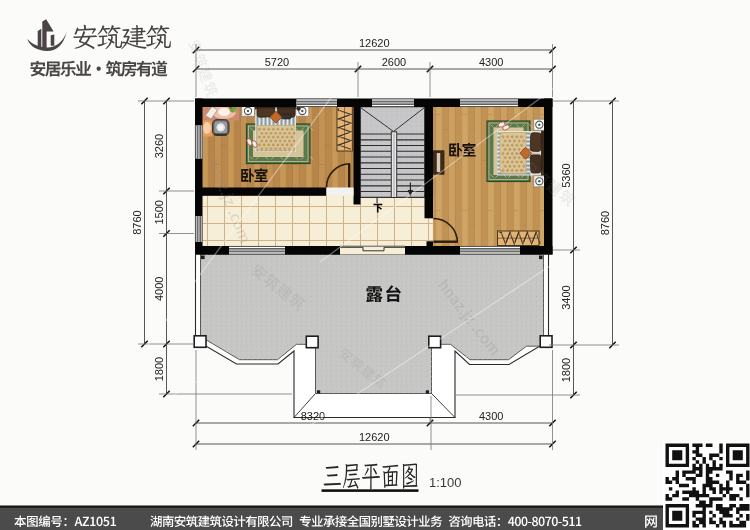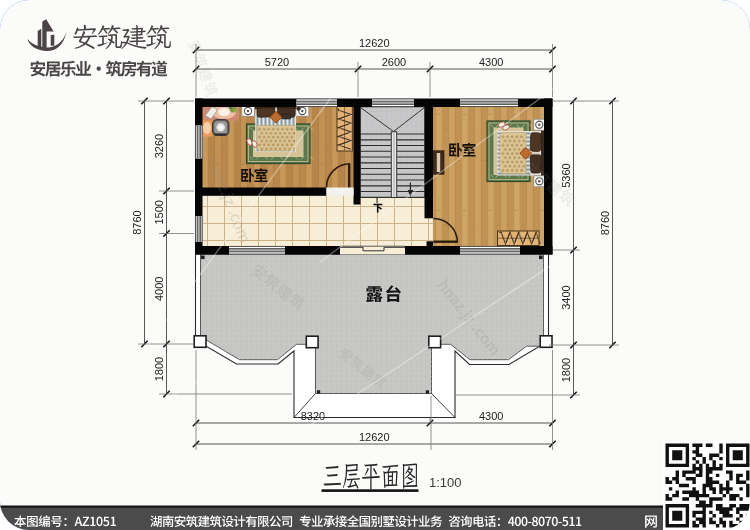--- a/index.html
+++ b/index.html
@@ -1,15 +1,15 @@
 <!DOCTYPE html>
 <html><head><meta charset="utf-8"><title>三层平面图</title>
 <style>
 html,body{margin:0;padding:0;background:#fff;}
-#page{position:relative;width:750px;height:530px;overflow:hidden;background:#3b82f6;font-family:"Liberation Sans",sans-serif;border-radius:29px;}
+#page{position:relative;width:750px;height:530px;overflow:hidden;background:#3b82f6;font-family:"Liberation Sans",sans-serif;}
 </style></head>
 <body>
 <div id="page">
 <svg width="750" height="530" viewBox="0 0 750 530" xmlns="http://www.w3.org/2000/svg">
 <defs>
 <pattern id="woodL" width="26" height="90" patternUnits="userSpaceOnUse">
  <rect width="26" height="90" fill="#bd8c4f"></rect>
  <rect x="0" width="6.5" height="90" fill="#b78549"></rect>
  <rect x="6.5" width="6.5" height="90" fill="#c29255"></rect>
  <rect x="13" width="6.5" height="90" fill="#ba884c"></rect>

